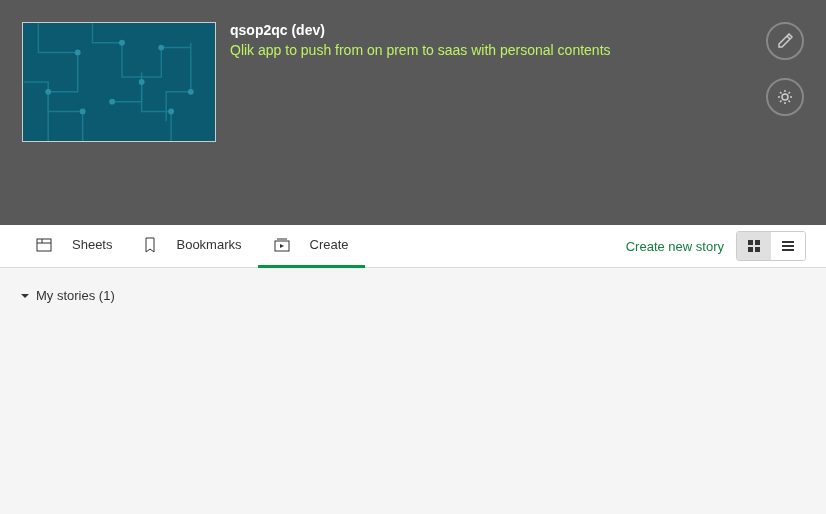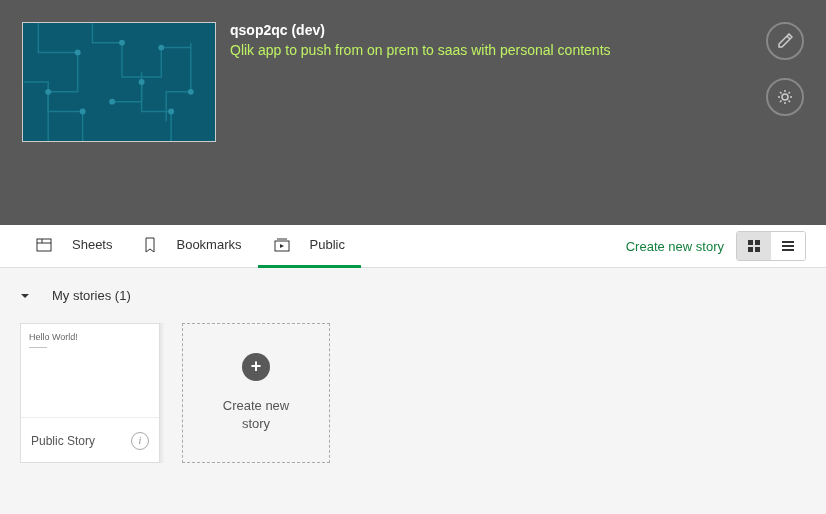--- a/index.html
+++ b/index.html
@@ -105,21 +105,21 @@
     
     .content-area {
       background: #f5f5f5;
       height: 246px;
       padding: 20px;
     }
     
     .section-header {
       display: flex;
       align-items: center;
-      gap: 22px;
+      gap: 6px;
       font-size: 13px;
       color: #333;
       margin-bottom: 20px;
       cursor: pointer;
     }
     
     .cards-row { display: flex; gap: 22px; }
     
     .story-card {
       width: 140px;
@@ -247,21 +247,21 @@
     </svg>
     <span>Bookmarks</span>
   </div>
 
   <div class="tab active">
     <svg width="16" height="14" viewBox="0 0 16 14">
       <rect x="1" y="3" width="14" height="10" stroke="#333" fill="none"></rect>
       <path d="M6 6 l4 2 l-4 2 z" fill="#333"></path>
       <line x1="3" y1="1" x2="13" y2="1" stroke="#333"></line>
     </svg>
-    <span>Public</span>
+    <span>Create</span>
   </div>
 
   <div class="tab-spacer"></div>
 
   <div class="create-story-link">Create new story</div>
 
   <div class="view-toggle">
     <div class="view-btn active">
       <svg width="14" height="14" viewBox="0 0 14 14">
         <rect x="1" y="1" width="5" height="5" fill="#333"></rect>
@@ -281,30 +281,13 @@
 </div>
 
 <div class="content-area">
   <div class="section-header">
     <svg width="10" height="10" viewBox="0 0 10 10">
       <path d="M1 3 L5 7 L9 3 Z" fill="#333"></path>
     </svg>
     <span>My stories (1)</span>
   </div>
 
-  <div class="cards-row">
-    <div class="story-card">
-      <div class="story-preview">
-        <span class="hw">Hello World!</span>
-        <span class="sub">———</span>
-      </div>
-      <div class="story-footer">
-        <span>Public Story</span>
-        <span class="info-icon">i</span>
-      </div>
-    </div>
-
-    <div class="create-card">
-      <div class="plus-circle">+</div>
-      <div class="create-label">Create new<br>story</div>
-    </div>
-  </div>
 </div>
 
 </body></html>

